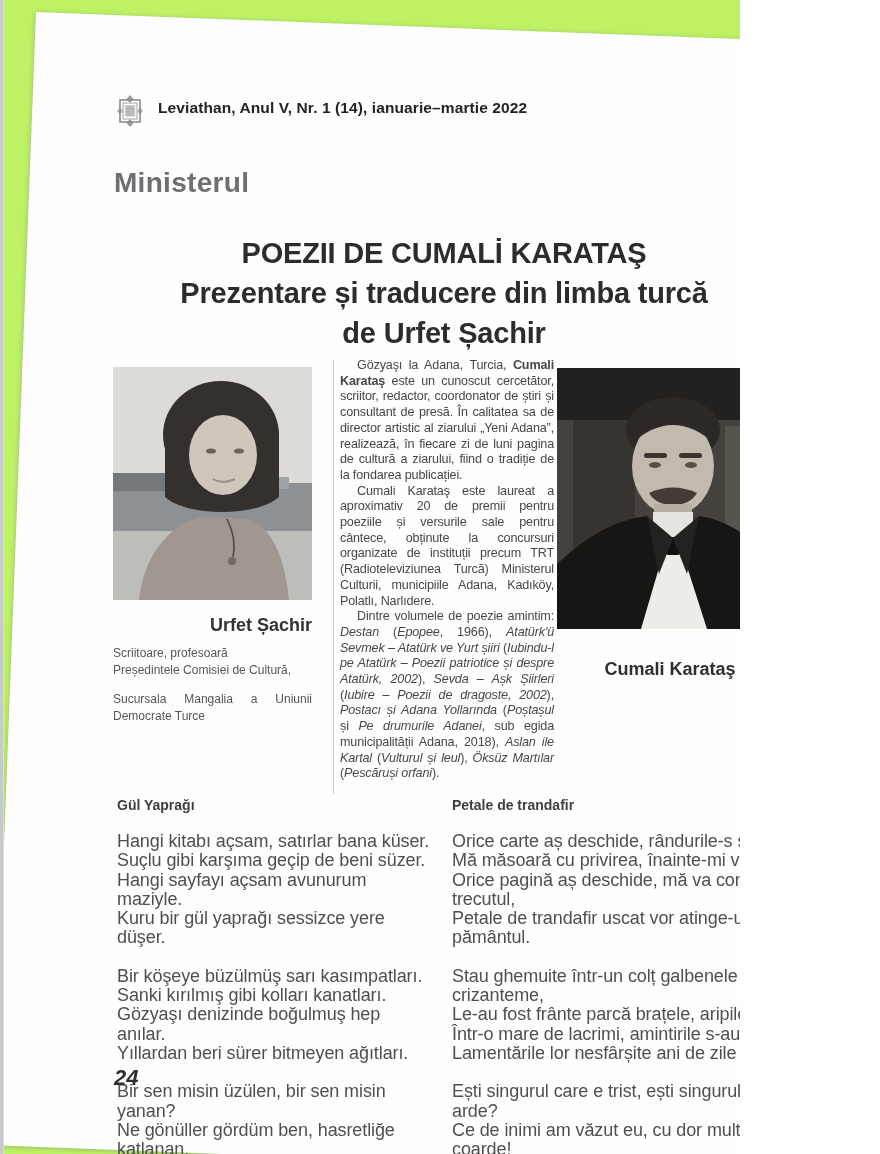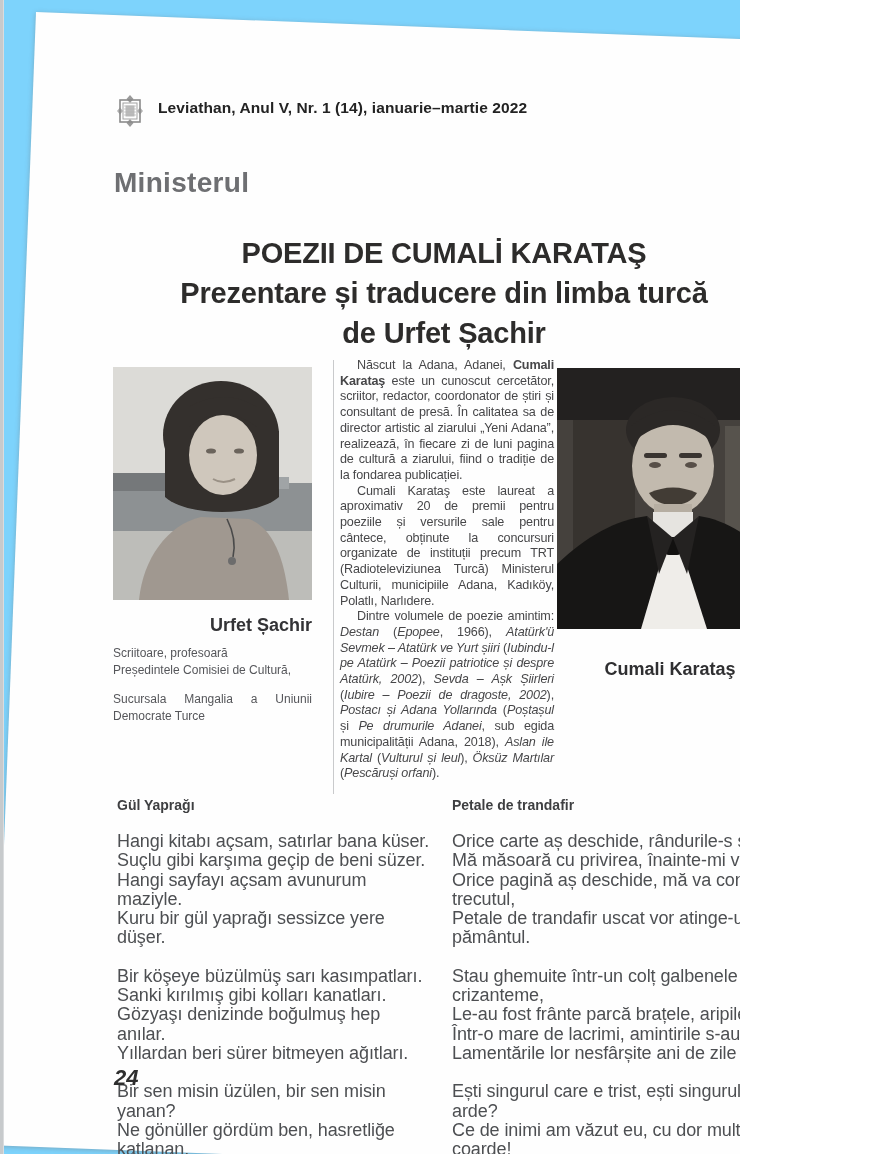--- a/index.html
+++ b/index.html
@@ -1,19 +1,19 @@
 <!DOCTYPE html>
 <html><head>
 <meta charset="utf-8">
 <style>
   * { box-sizing: border-box; }
   html, body { margin: 0; padding: 0; }
   .canvas {
     position: relative; width: 740px; height: 1154px;
-    background: #7dd3fc; overflow: hidden;
+    background: #bef264; overflow: hidden;
     font-family: "Liberation Sans", "DejaVu Sans", sans-serif;
   }
   .edge-strip {
     position: absolute; left: 0; top: 0; width: 4px; height: 100%;
     background: #c7cacc; border-right: 1px solid #dadcde;
   }
   .sheet {
     position: absolute; left: 36px; top: 12px; width: 813px; height: 1134px;
     background: #fefefe; transform: rotate(2.2deg); transform-origin: 0 0;
     box-shadow: 0 1px 5px rgba(110,115,120,.45);
@@ -118,21 +118,21 @@
         <circle cx="119" cy="194" r="4" fill="#6c6c6c"></circle>
       </svg>
       <div class="left-name">Urfet Șachir</div>
       <div class="left-sub">Scriitoare, profesoară</div>
       <div class="left-sub" style="margin-top:0;">Președintele Comisiei de Cultură,</div>
       <div class="left-sub" style="margin-top:13px;">Sucursala Mangalia a Uniunii Democrate Turce</div>
     </div>
 
     <div class="mid-rule"></div>
     <div class="col-mid">
-      <p class="bio"><span>Născut la Adana, Adanei, </span><span style="font-weight: 700;">Cumali Karataş</span><span> este un cunoscut cercetător, scriitor, redactor, coordonator de știri și consultant de presă. În calitatea sa de director artistic al ziarului „Yeni Adana”, realizează, în fiecare zi de luni pagina de cultură a ziarului, fiind o tradiție de la fondarea publicației.</span></p>
+      <p class="bio"><span>Gözyaşı la Adana, Turcia, </span><span style="font-weight: 700;">Cumali Karataş</span><span> este un cunoscut cercetător, scriitor, redactor, coordonator de știri și consultant de presă. În calitatea sa de director artistic al ziarului „Yeni Adana”, realizează, în fiecare zi de luni pagina de cultură a ziarului, fiind o tradiție de la fondarea publicației.</span></p>
       <p class="bio"><span>Cumali Karataş este laureat a aproximativ 20 de premii pentru poeziile și versurile sale pentru cântece, obținute la concursuri organizate de instituții precum TRT (Radioteleviziunea Turcă) Ministerul Culturii, municipiile Adana, Kadıköy, Polatlı, Narlıdere.</span></p>
       <p class="bio"><span>Dintre volumele de poezie amintim: </span><span style="font-style: italic;">Destan</span><span> (</span><span style="font-style: italic;">Epopee</span><span>, 1966), </span><span style="font-style: italic;">Atatürk'ü Sevmek – Atatürk ve Yurt șiiri</span><span> (</span><span style="font-style: italic;">Iubindu-l pe Atatürk – Poezii patriotice și despre Atatürk, 2002</span><span>), </span><span style="font-style: italic;">Sevda – Așk Șiirleri</span><span> (</span><span style="font-style: italic;">Iubire – Poezii de dragoste, 2002</span><span>), </span><span style="font-style: italic;">Postacı și Adana Yollarında</span><span> (</span><span style="font-style: italic;">Poștașul</span><span> și </span><span style="font-style: italic;">Pe drumurile Adanei</span><span>, sub egida municipalității Adana, 2018), </span><span style="font-style: italic;">Aslan ile Kartal</span><span> (</span><span style="font-style: italic;">Vulturul și leul</span><span>), </span><span style="font-style: italic;">Öksüz Martılar</span><span> (</span><span style="font-style: italic;">Pescăruși orfani</span><span>).</span></p>
     </div>
 
     <div class="col-right">
       <svg class="photo-right" viewBox="0 0 226 261" preserveAspectRatio="none">
         <rect width="226" height="261" fill="#45413d"></rect>
         <rect width="226" height="52" fill="#232120"></rect>
         <rect x="16" y="52" width="62" height="152" fill="#37332f"></rect>
         <rect x="168" y="58" width="28" height="124" fill="#57534d"></rect>

